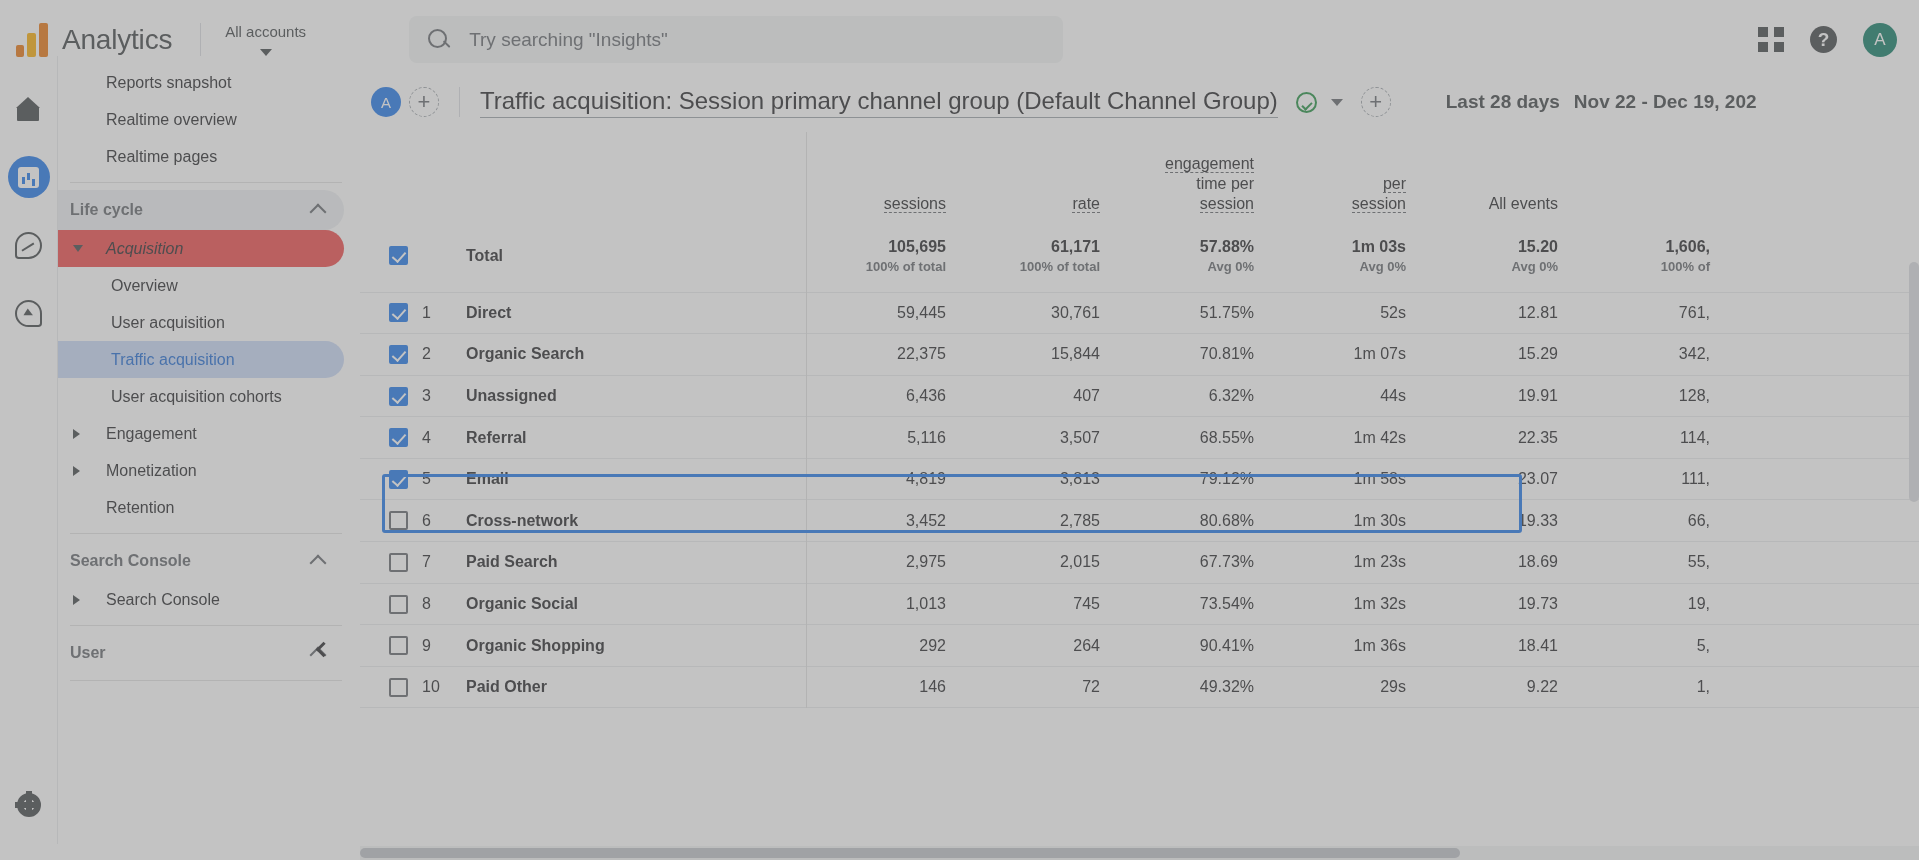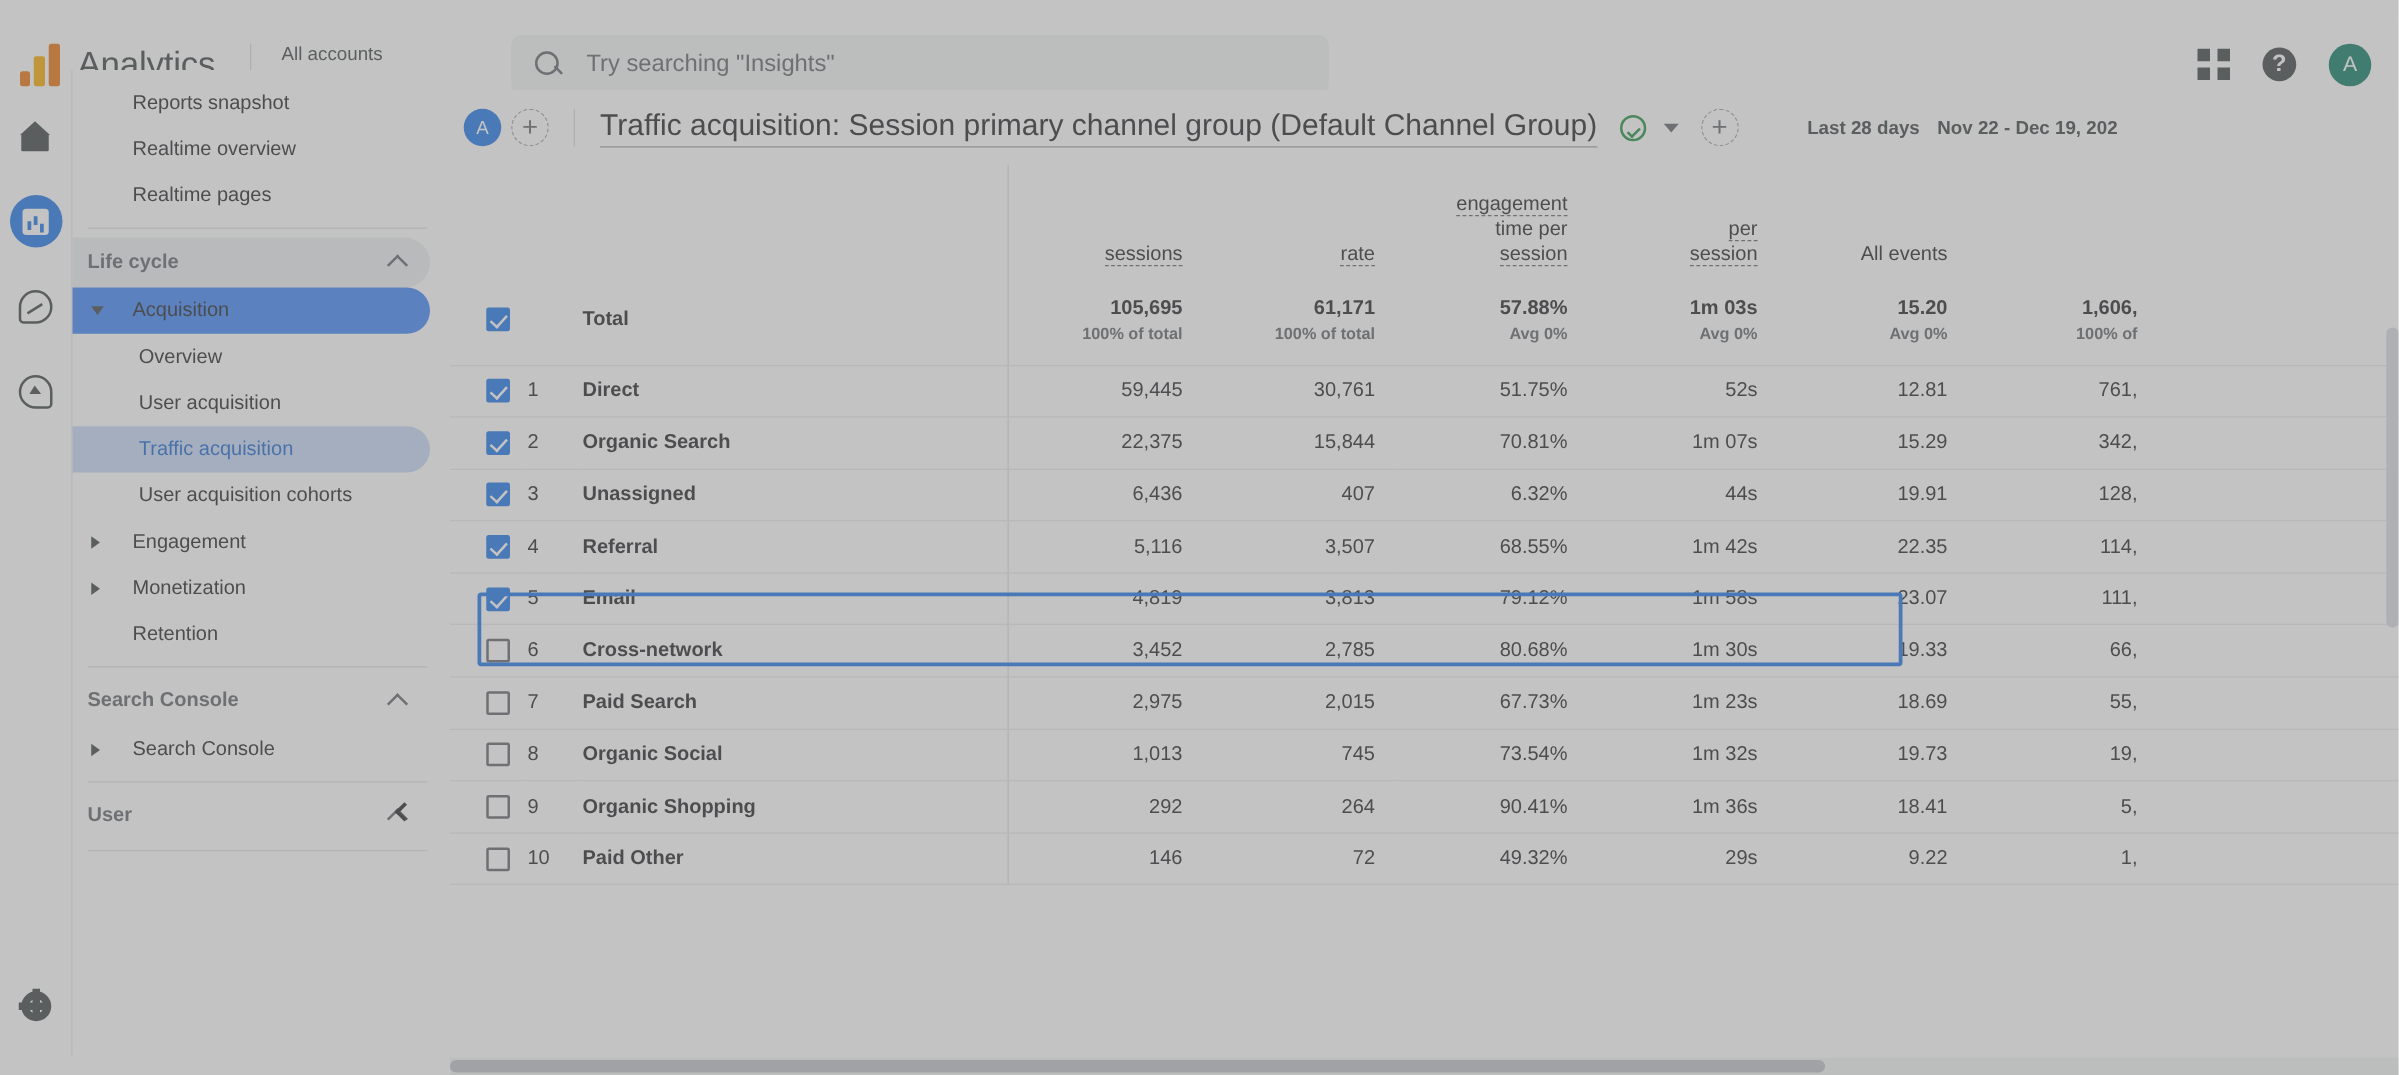--- a/index.html
+++ b/index.html
@@ -11,21 +11,21 @@
   #root { position: relative; width: 1919px; height: 860px; }
 
   
   #dim {
     position: absolute; inset: 0; background: rgba(128,128,128,0.47);
     z-index: 90; pointer-events: none;
   }
 
   
   .appbar {
-    position: absolute; top: 16px; left: 0; width: 1919px; height: 72px;
+    position: absolute; top: 4px; left: 0; width: 1919px; height: 72px;
     background: #ffffff; display: flex; align-items: center;
     border-bottom: 1px solid #ffffff;
   }
   .ga-logo { margin-left: 16px; display: flex; align-items: flex-end; height: 34px; gap: 3px; }
   .ga-logo i { display: block; border-radius: 2px; }
   .bar1 { width: 8px; height: 12px; background: #E8710A; }
   .bar2 { width: 9px; height: 24px; background: #F9AB00; }
   .bar3 { width: 9px; height: 34px; background: #E8710A; border-radius: 5px; }
   .brand {
     font-size: 28px; color: #3c4043; margin-left: 14px; letter-spacing: -.2px;
@@ -117,21 +117,21 @@
     position: absolute; top: 56px; left: 57px; width: 303px; height: 788px;
     background: #ffffff; border-left: 1px solid #e8eaed; padding-top: 8px;
     font-size: 16px; color: #202124;
   }
   .nav-item {
     height: 37px; display: flex; align-items: center; padding-left: 48px;
     border-radius: 0 20px 20px 0; margin-right: 16px; white-space: nowrap;
   }
   .nav-item.sub { padding-left: 53px; font-size: 16px; }
   .nav-item.selected { background: #c7d7f5; color: #1967d2; }
-  .nav-item.group-hl { background: #3b82f6; }
+  .nav-item.group-hl { background: #ef4444; font-style: italic; }
   .nav-section {
     height: 40px; display: flex; align-items: center; justify-content: space-between;
     padding: 0 20px 0 12px; color: #5f6368; font-size: 16px; margin-right: 16px;
     border-radius: 0 20px 20px 0;
     font-weight: bold;
   }
   .nav-section.hl { background: #eceff1; }
   .nav-div { height: 1px; background: #e0e0e0; margin: 7px 18px 7px 12px; }
   .chev-up { width: 12px; height: 12px; border-left: 2px solid #5f6368; border-top: 2px solid #5f6368;
              transform: rotate(45deg); margin-top: 4px; }
@@ -182,21 +182,21 @@
   .caret-sm {
     width:0;height:0;border-left:6px solid transparent;border-right:6px solid transparent;
     border-top:7px solid #5f6368; margin-left: 14px; flex:none;
   }
   .add-circ2 {
     width: 30px; height: 30px; border-radius: 50%; border: 1.6px dashed #9aa0a6; margin-left: 18px;
     display: flex; align-items: center; justify-content: center; color: #5f6368; font-size: 22px;
     line-height: 1; flex: none;
   }
   .daterange {
-    margin-left: 24px; font-size: 15px; color: #3c4043; display: flex; gap: 14px;
+    margin-left: 24px; font-size: 19px; color: #3c4043; display: flex; gap: 14px;
     white-space: nowrap; font-weight: bold; padding-left: 31px;
   }
 
   
   .tablewrap { position: absolute; top: 60px; left: 0; width: 1559px; height: 728px; overflow: hidden; }
   table { border-collapse: collapse; width: 1640px; table-layout: fixed; }
   th, td { font-size: 16px; color: #202124; }
   .c-chk { width: 62px; }
   .c-rank { width: 44px; }
   .c-name { width: 340px; }

